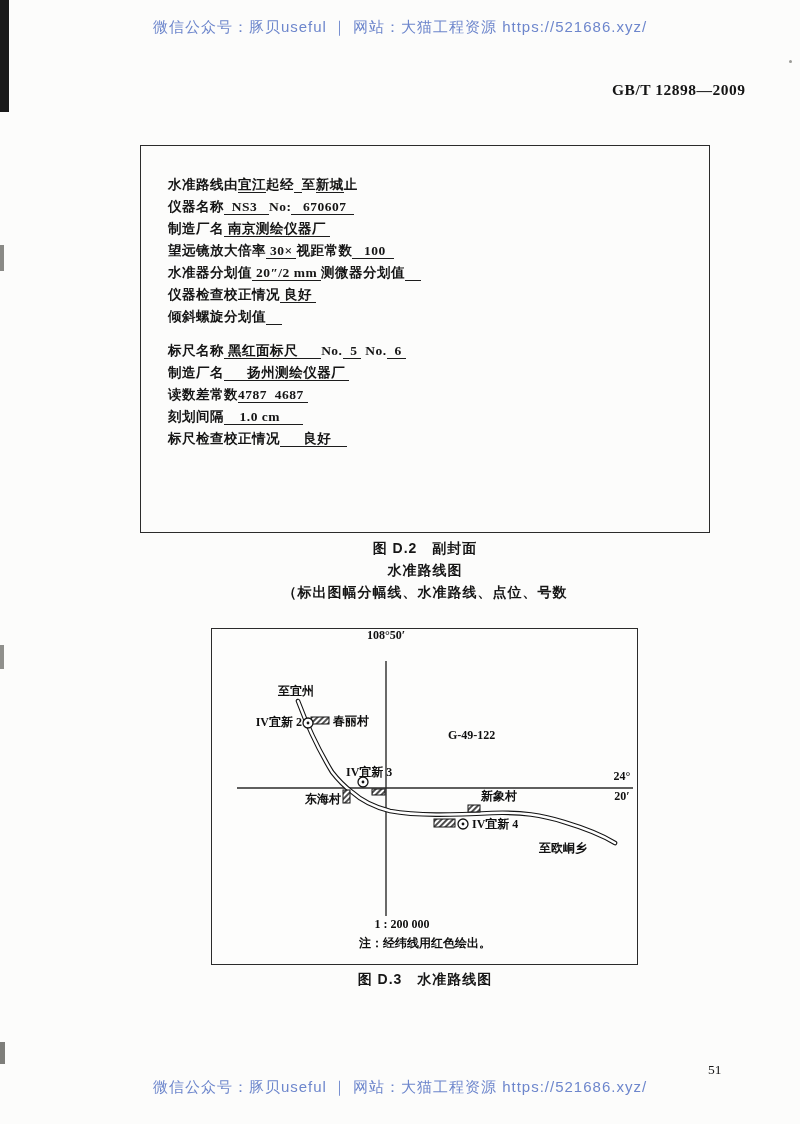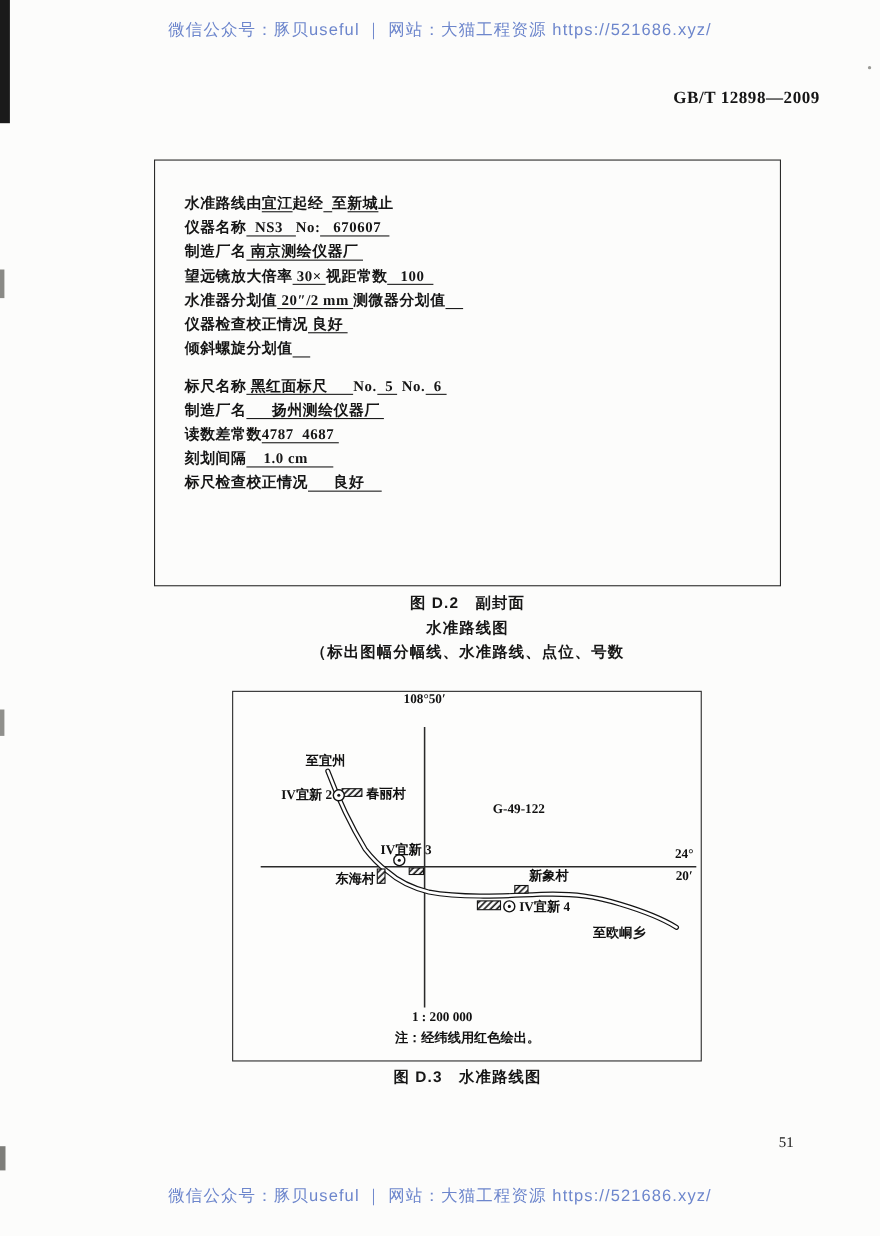--- a/index.html
+++ b/index.html
@@ -114,15 +114,15 @@
     <div class="map-label" style="left: 260px; top: 189px;">IV宜新 4</div>
     <div class="map-label" style="left: 327px; top: 213px;">至欧峒乡</div>
     <div class="map-label" style="left: 397px; top: 141px; width: 26px; text-align: center;">24°</div>
     <div class="map-label" style="left: 397px; top: 161px; width: 26px; text-align: center;">20′</div>
     <div class="map-label" style="left: 109px; top: 289px; width: 162px; text-align: center;">1 : 200 000</div>
     <div class="map-label" style="left: 147px; top: 308px;">注：经纬线用红色绘出。</div>
   </div>
 
 <div class="abs caption" style="top:971px;">图 D.3　水准路线图</div>
 
-<div class="abs page-num" style="left:708px;top:1031px;">51</div>
+<div class="abs page-num" style="left:708px;top:1062px;">51</div>
 
 <div class="abs watermark" style="top:1078px;">微信公众号：豚贝useful ｜ 网站：大猫工程资源 https://521686.xyz/</div>
 
 </body></html>

